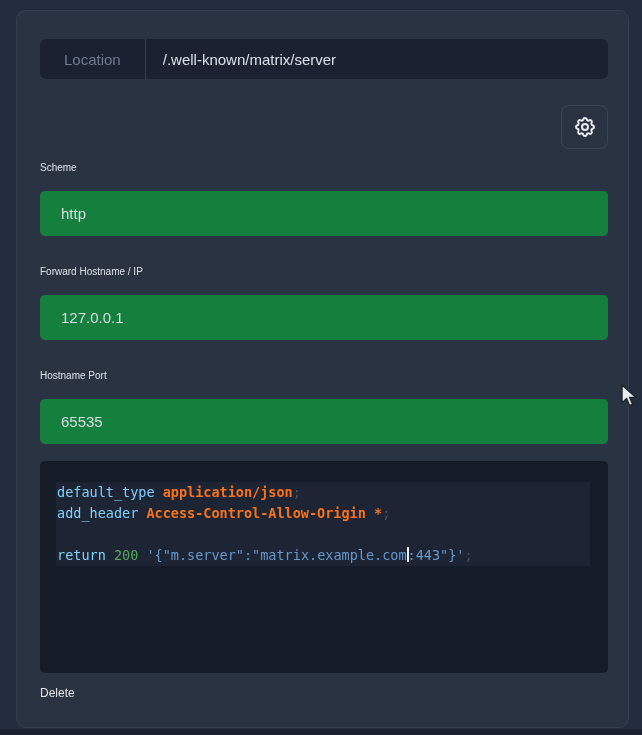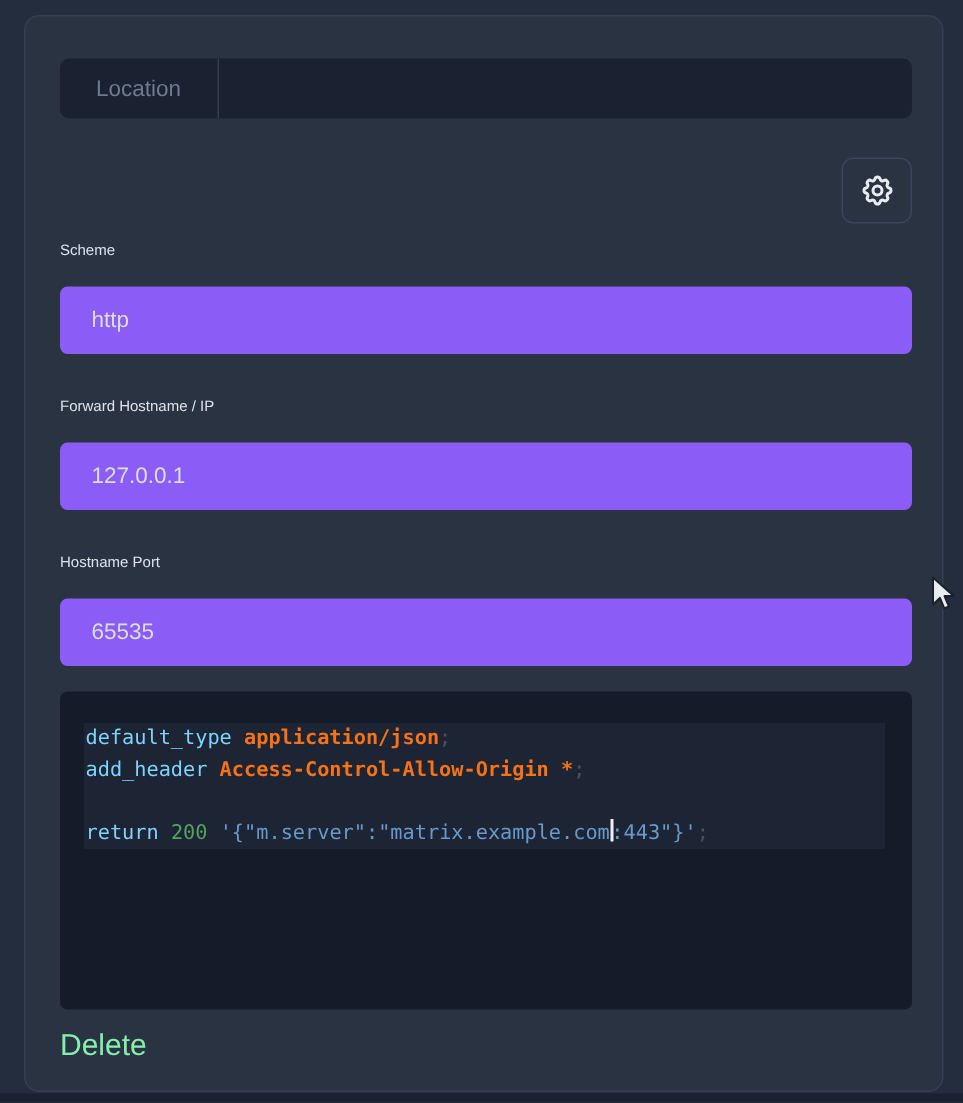--- a/index.html
+++ b/index.html
@@ -50,21 +50,21 @@
   }
   
   .field-label {
     display: block; margin-top: 26px;
     color: #dde2e8; font-size: 10px; line-height: 20px;
   }
   .field-label.first { margin-top: 9px; }
   .field-input {
     display: block; margin-top: 13px;
     width: 100%; height: 45px;
-    background: #8b5cf6; border: none; outline: none;
+    background: #15803d; border: none; outline: none;
     border-radius: 5px;
     color: #d9dee5; font-size: 15px; padding: 0 21px;
     font-family: "Liberation Sans", sans-serif;
   }
   
   .code-editor {
     margin-top: 17px; height: 212px; width: 100%;
     background: #151c29;
     border-radius: 5px;
     padding: 21px 18px 0 16px;
@@ -83,39 +83,40 @@
   .tok-string  { color: #6699cc; }
   .tok-punct   { color: #49525f; }
   .tok-caret {
     display: inline-block; width: 0; height: 15px;
     border-left: 2px solid #eef2f7;
     vertical-align: -2px; margin-right: -1px;
   }
   
   .delete-link {
     display: inline-block; margin-top: 13px;
-    color: #86efac; font-size: 20px; cursor: pointer;
+    color: #e5e5e5; font-size: 12px; cursor: pointer;
     text-decoration: none;
   }
   
   .bottom-strip {
     position: absolute; left: 0; bottom: 0;
     width: 642px; height: 6px; background: #1a2130;
   }
   
   .mouse-cursor { position: absolute; left: 620px; top: 384px; z-index: 50; pointer-events: none; }
 </style>
 </head>
 <body>
 
 <div class="card">
 
   <div class="input-group">
     <span class="prefix">Location</span>
     <span class="vdivider"></span>
+    <input type="text" value="/.well-known/matrix/server" style="">
   </div>
 
   <div class="gear-row">
     <button class="gear-btn">
       <svg width="24" height="24" viewBox="0 0 24 24" fill="none" stroke="currentColor" stroke-width="2" stroke-linecap="round" stroke-linejoin="round">
         <path d="M10.325 4.317c.426 -1.756 2.924 -1.756 3.35 0a1.724 1.724 0 0 0 2.573 1.066c1.543 -.94 3.31 .826 2.37 2.37a1.724 1.724 0 0 0 1.065 2.572c1.756 .426 1.756 2.924 0 3.35a1.724 1.724 0 0 0 -1.066 2.573c.94 1.543 -.826 3.31 -2.37 2.37a1.724 1.724 0 0 0 -2.572 1.065c-.426 1.756 -2.924 1.756 -3.35 0a1.724 1.724 0 0 0 -2.573 -1.066c-1.543 .94 -3.31 -.826 -2.37 -2.37a1.724 1.724 0 0 0 -1.065 -2.572c-1.756 -.426 -1.756 -2.924 0 -3.35a1.724 1.724 0 0 0 1.066 -2.573c-.94 -1.543 .826 -3.31 2.37 -2.37c1 .608 2.296 .07 2.572 -1.065z"></path>
         <circle cx="12" cy="12" r="3"></circle>
       </svg>
     </button>
   </div>

